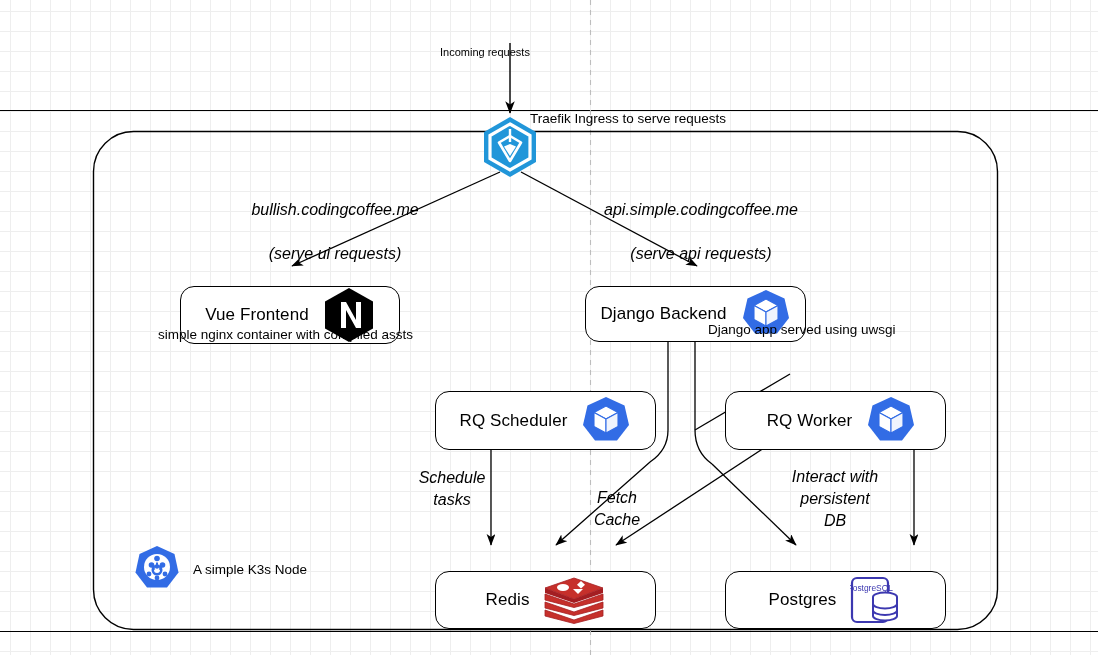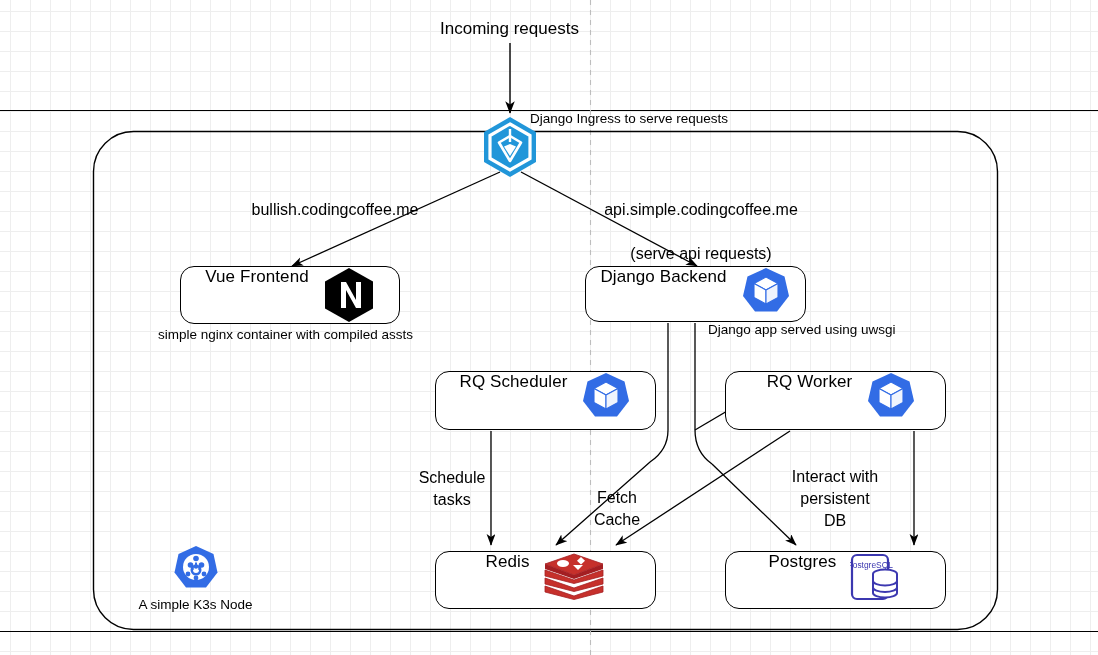--- a/index.html
+++ b/index.html
@@ -36,61 +36,64 @@
     height: 655px;
     pointer-events: none;
   }
   .node-box {
     position: absolute;
     box-sizing: border-box;
     background: #ffffff;
     border: 1.4px solid #000000;
     border-radius: 14px;
     display: flex;
-    align-items: flex-start;
+    align-items: center;
     justify-content: center;
     gap: 14px;
+    margin-top: 20px;
   }
   .node-label {
     font-size: 17px;
     color: #000000;
     white-space: nowrap;
     letter-spacing: 0.1px;
   }
   .node-icon {
     flex: 0 0 auto;
     display: block;
     line-height: 0;
   }
   .edge-label {
     position: absolute;
     font-size: 16px;
     color: #000000;
     text-align: center;
     line-height: 22px;
     white-space: pre-line;
+    font-style: italic;
   }
   .caption {
     position: absolute;
     font-size: 13.5px;
     color: #000000;
     white-space: nowrap;
   }
   .title-text {
     position: absolute;
-    font-size: 17px;
-    color: #000000;
-    white-space: nowrap;
+    font-size: 11px;
+    color: #000000;
+    white-space: nowrap;
+    margin-top: 27px;
   }
   .k3s-badge {
     position: absolute;
     display: flex;
-    flex-direction: column;
+    flex-direction: row;
     align-items: center;
-    gap: 4px;
+    gap: 12px;
   }
   .k3s-badge .caption-inline {
     font-size: 13.5px;
     white-space: nowrap;
   }
 </style>
 </head>
 <body>
 
 <div id="canvas">
@@ -124,34 +127,35 @@
 
     <line x1="790" y1="431" x2="616" y2="545" stroke="#000000" stroke-width="1.3" marker-end="url(#arrow)"></line>
 
     <line x1="712" y1="464" x2="796" y2="545" stroke="#000000" stroke-width="1.3" marker-end="url(#arrow)"></line>
 
     <line x1="914" y1="431" x2="914" y2="545" stroke="#000000" stroke-width="1.3" marker-end="url(#arrow)"></line>
   </svg>
 
   <div class="title-text" style="left:440px; top:19px;">Incoming requests</div>
 
-  <div class="caption" style="left:530px; top:111px;">Django Ingress to serve requests</div>
+  <div class="caption" style="left:530px; top:111px;">Traefik Ingress to serve requests</div>
 
   <div style="position:absolute; left:481px; top:116px; width:58px; height:62px;">
     <svg width="58" height="62" viewBox="0 0 58 62" xmlns="http://www.w3.org/2000/svg">
       <polygon points="29,1 55,16 55,46 29,61 3,46 3,16" fill="#2196d9"></polygon>
       <polygon points="29,8 49,19.5 49,42.5 29,54 9,42.5 9,19.5" fill="none" stroke="#ffffff" stroke-width="3.2"></polygon>
       <polygon points="29,20 40,26.5 29,45 18,26.5" fill="none" stroke="#ffffff" stroke-width="2.6" stroke-linejoin="round"></polygon>
       <line x1="29" y1="13" x2="29" y2="26" stroke="#ffffff" stroke-width="2.4"></line>
       <polygon points="29,28 35,30.5 29,40 23,30.5" fill="#ffffff"></polygon>
     </svg>
   </div>
 
   <div class="edge-label" style="left:205px; top:177px; width:260px;">
     <div>bullish.codingcoffee.me</div>
+    <div>(serve ui requests)</div>
   </div>
 
   <div class="edge-label" style="left:570px; top:177px; width:262px;">
     <div>api.simple.codingcoffee.me</div>
     <div>(serve api requests)</div>
   </div>
 
   <div class="node-box" style="left:180px; top:266px; width:220px; height:58px;">
     <span class="node-label">Vue Frontend</span>
     <span class="node-icon">

